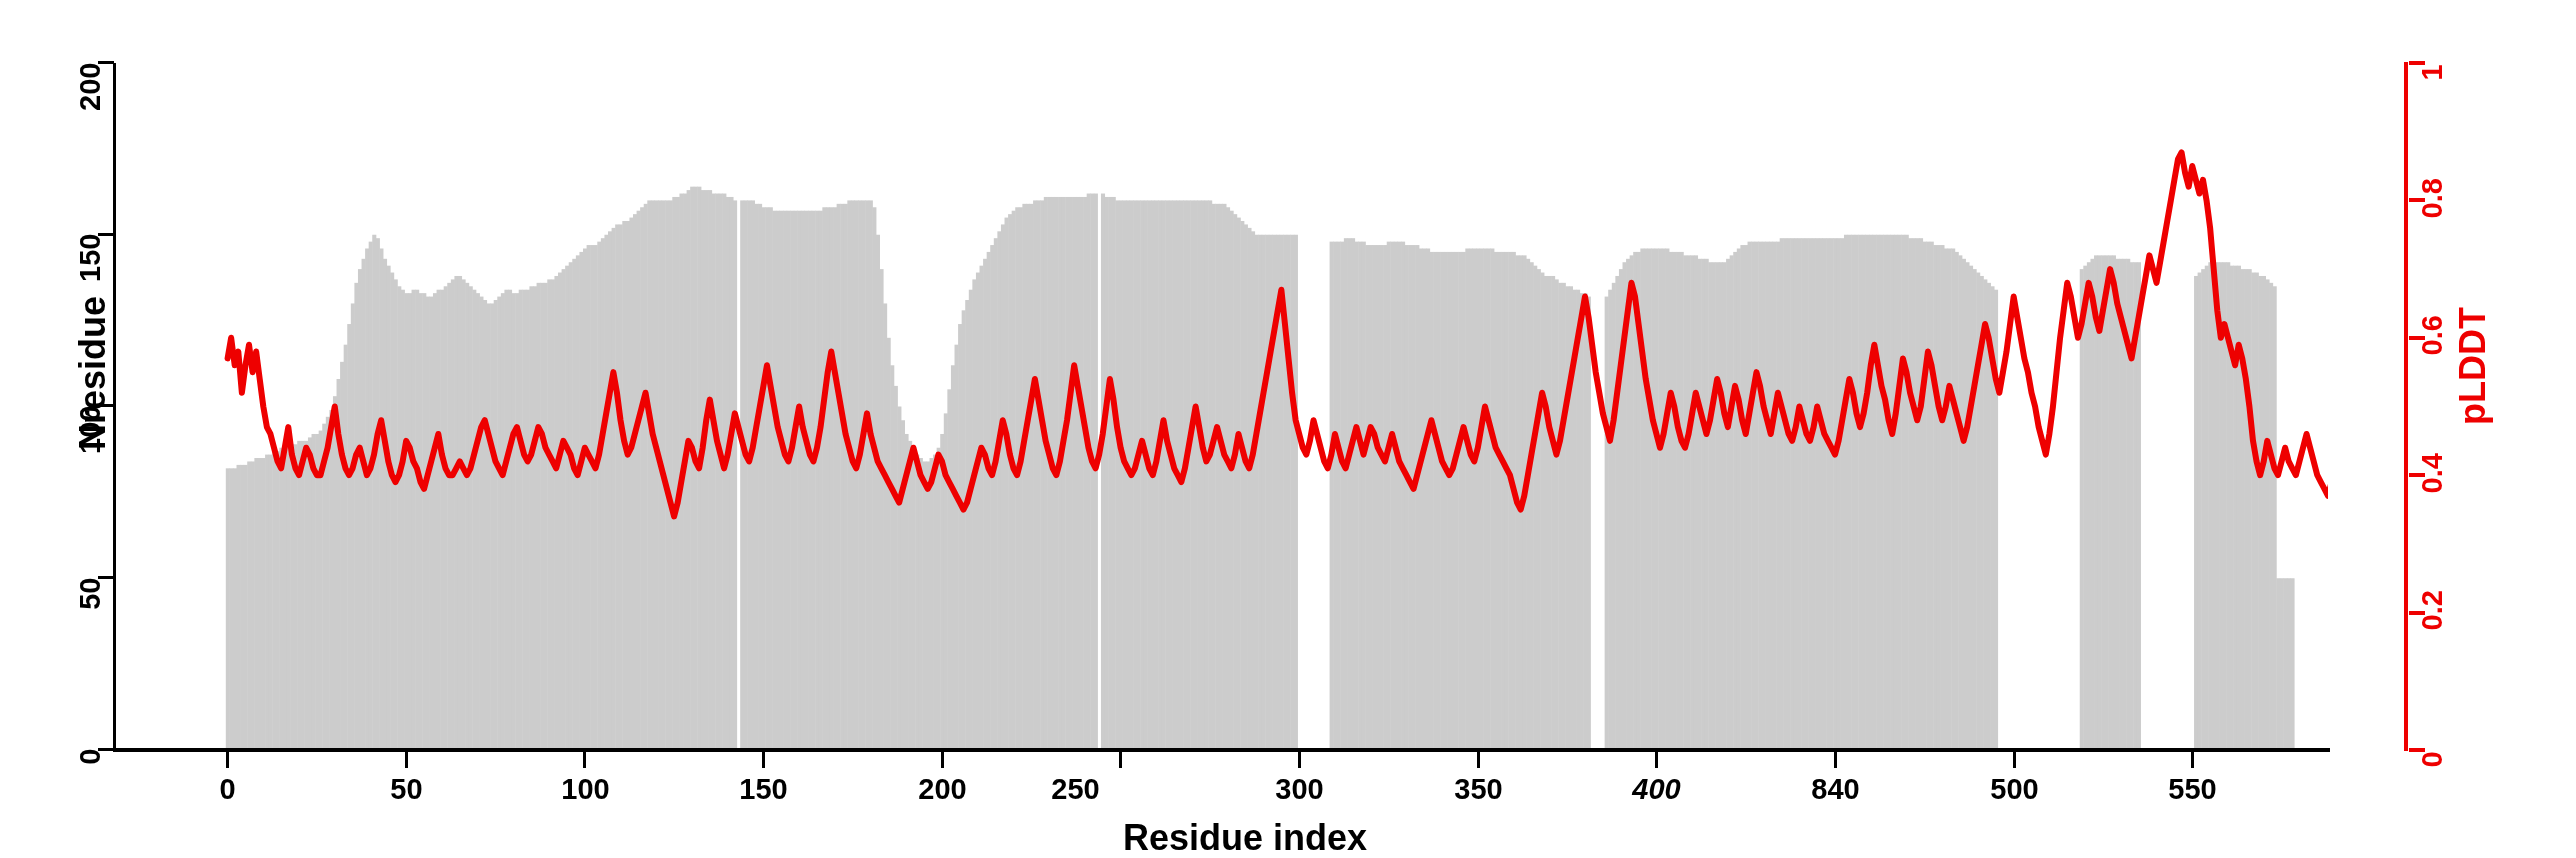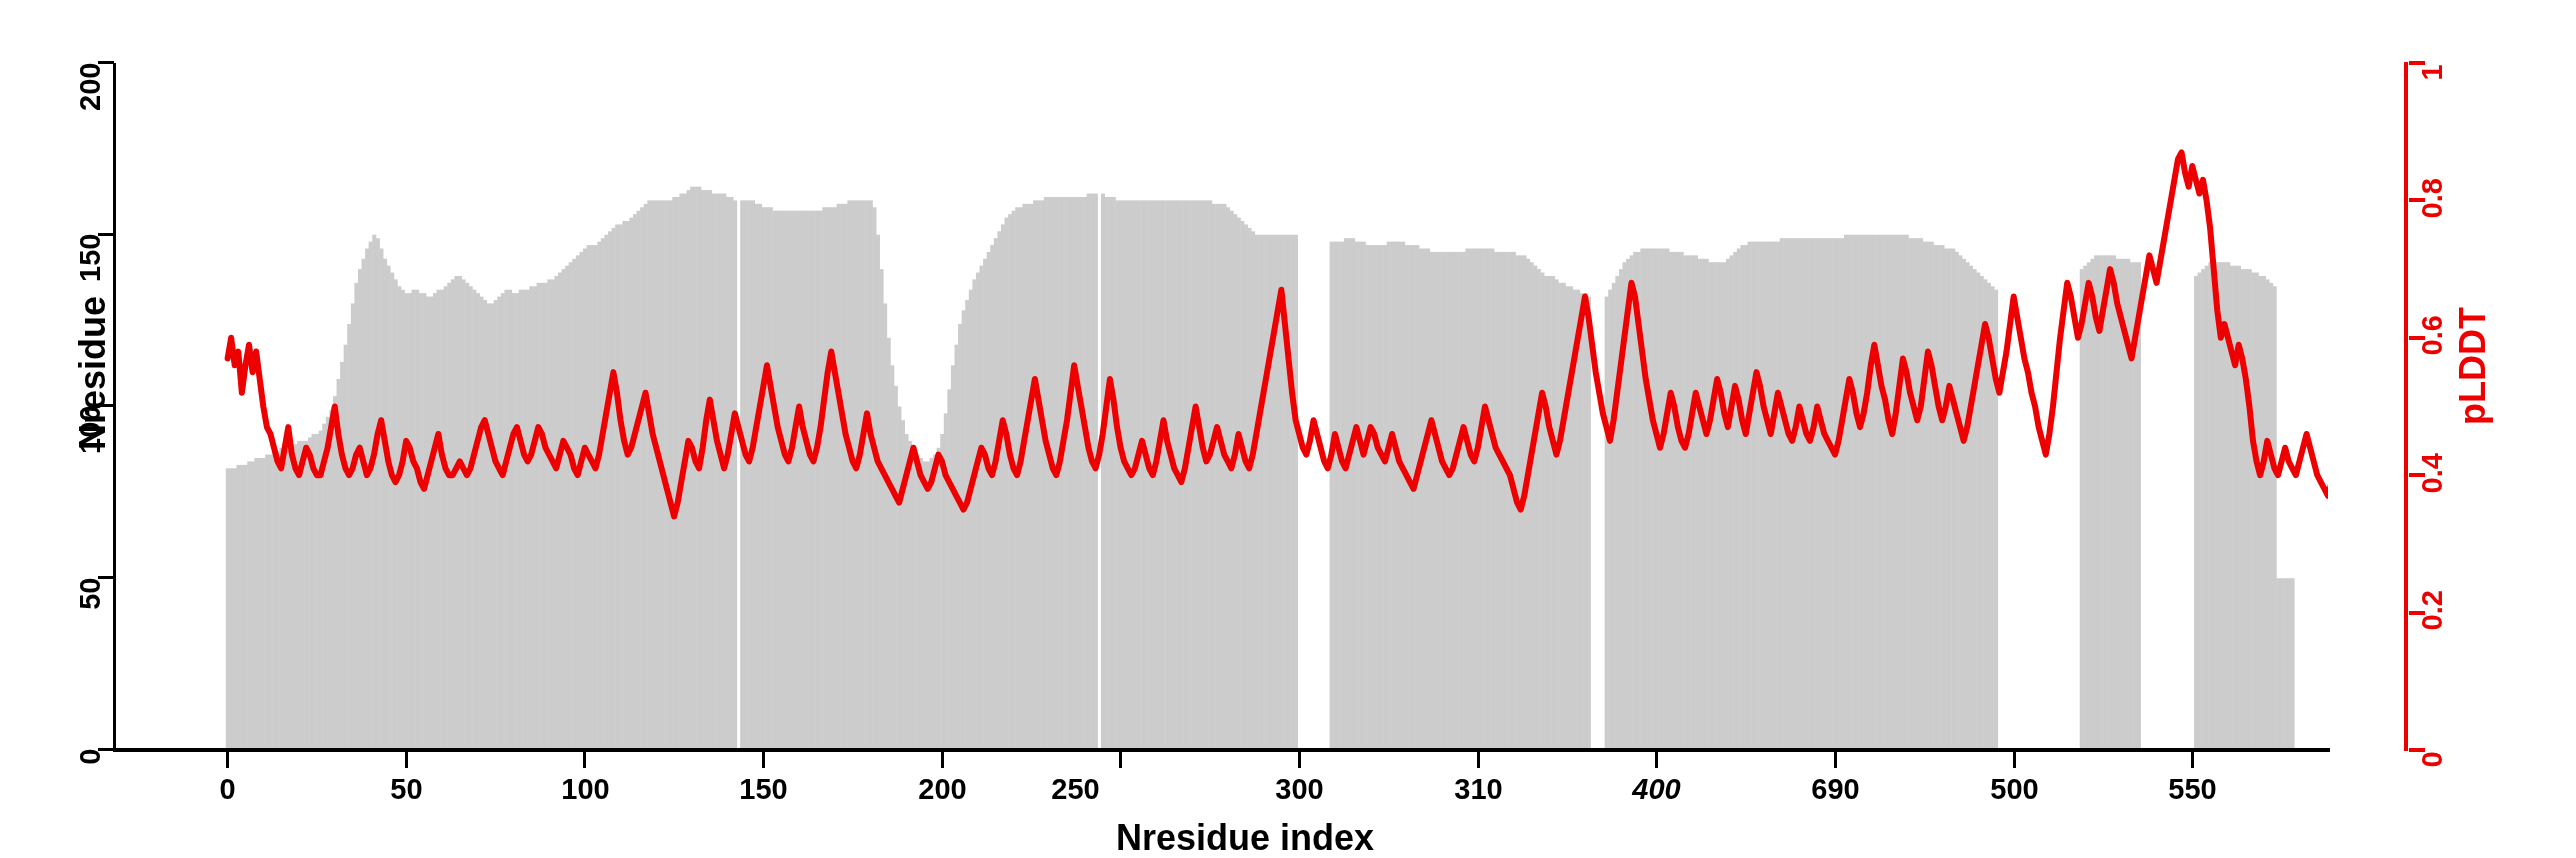--- a/index.html
+++ b/index.html
@@ -610,27 +610,27 @@
       <div class="xtick" style="left: 2191px;"></div>
     </div>
   <div id="xtick-labels">
       <div class="xtick-label" style="left: 176px;">0</div>
       <div class="xtick-label" style="left: 355px;">50</div>
       <div class="xtick-label" style="left: 534px;">100</div>
       <div class="xtick-label" style="left: 712px;">150</div>
       <div class="xtick-label" style="left: 891px;">200</div>
       <div class="xtick-label" style="left: 1024px;">250</div>
       <div class="xtick-label" style="left: 1248px;">300</div>
-      <div class="xtick-label" style="left: 1427px;">310</div>
+      <div class="xtick-label" style="left: 1427px;">350</div>
       <div class="xtick-label" style="left: 1605px; font-style: italic;">400</div>
-      <div class="xtick-label" style="left: 1784px;">690</div>
+      <div class="xtick-label" style="left: 1784px;">840</div>
       <div class="xtick-label" style="left: 1963px;">500</div>
       <div class="xtick-label" style="left: 2141px;">550</div>
     </div>
-  <div id="xlabel">Nresidue index</div>
+  <div id="xlabel">Residue index</div>
 
   <div id="raxis-line"></div>
   <div id="rtick-marks">
       <div class="rtick" style="top: 748px;"></div>
       <div class="rtick" style="top: 611px;"></div>
       <div class="rtick" style="top: 473px;"></div>
       <div class="rtick" style="top: 336px;"></div>
       <div class="rtick" style="top: 198px;"></div>
       <div class="rtick" style="top: 61px;"></div>
     </div>

